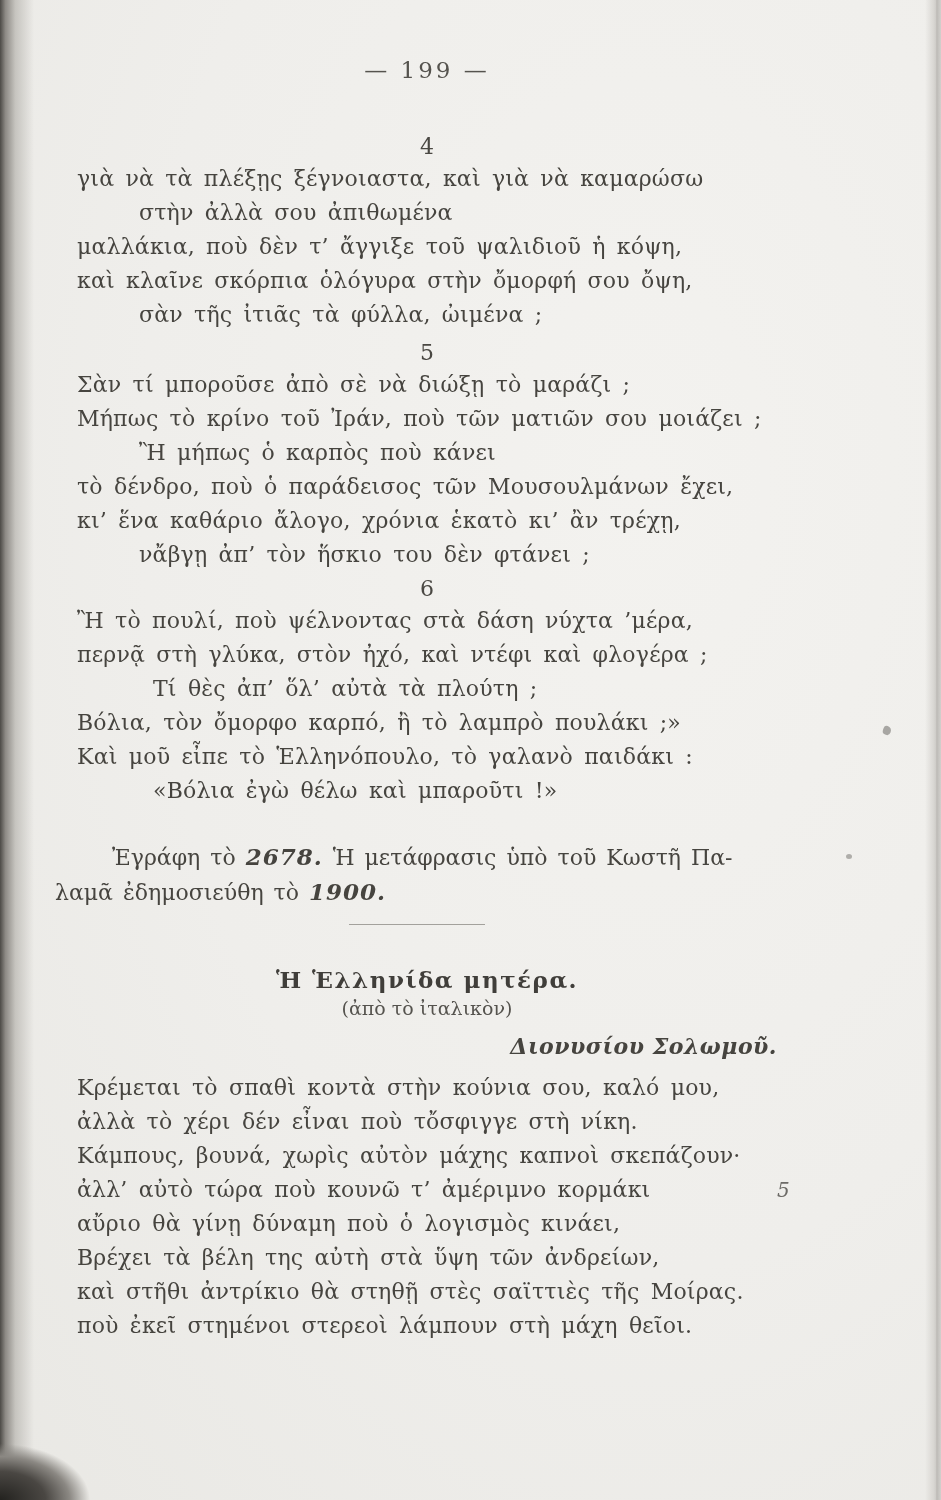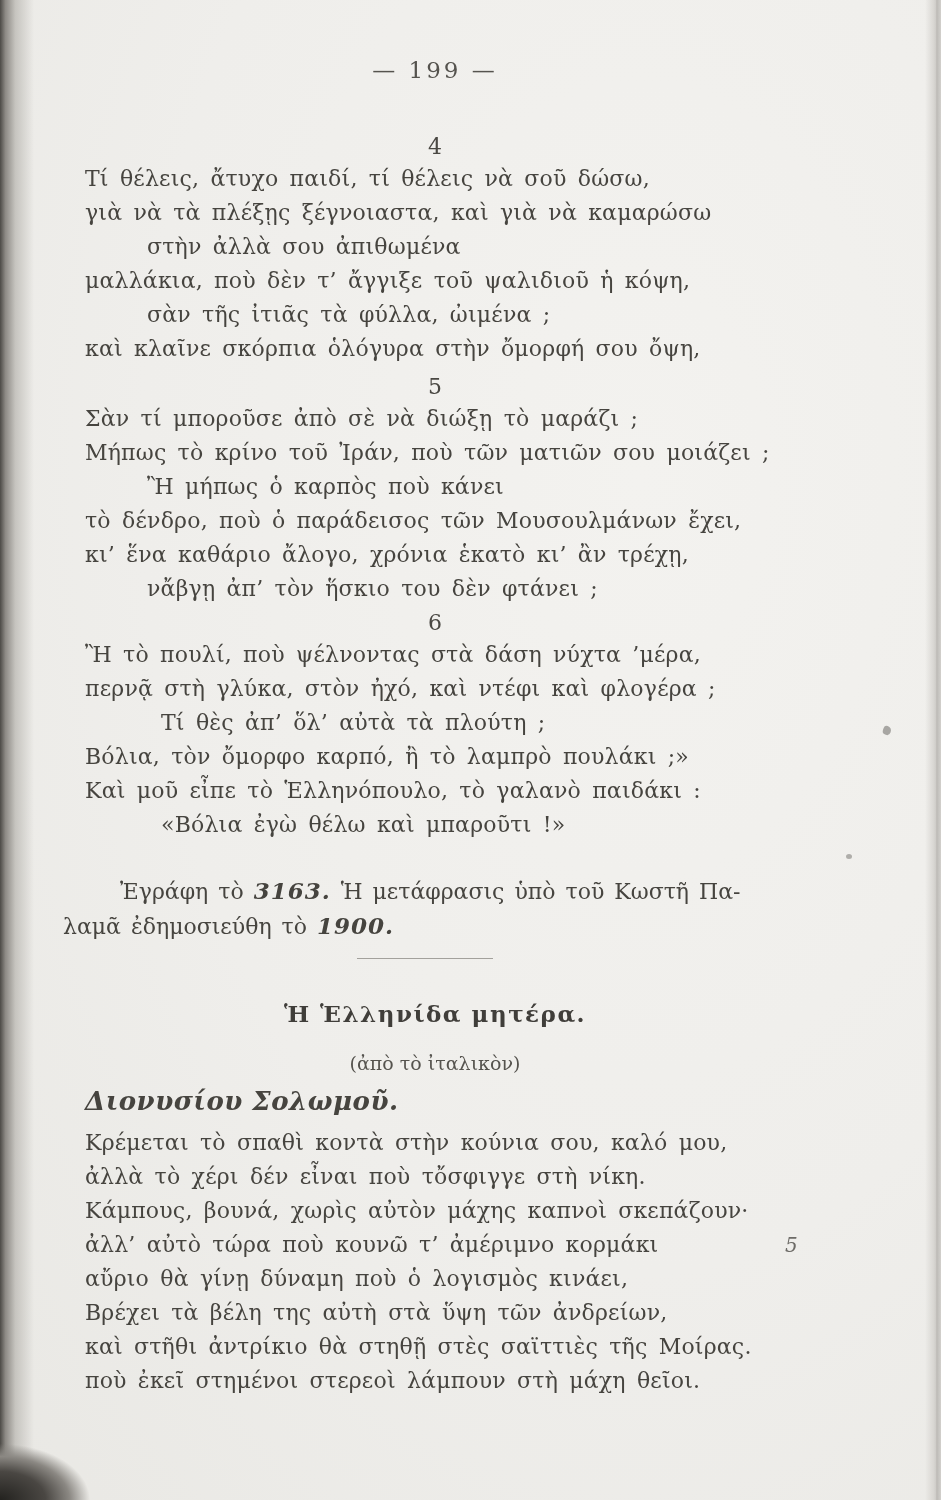--- a/index.html
+++ b/index.html
@@ -10,84 +10,83 @@
     color:#46443f;
   }
   .edge-left{position:absolute;left:0;top:0;width:34px;height:100%;
     background:linear-gradient(to right,#4c4a46 0%,#8d8a85 16%,#c6c4bf 45%,rgba(238,237,233,0) 100%);}
   .corner-bl{position:absolute;left:0;bottom:0;width:130px;height:80px;
     background:radial-gradient(ellipse 120px 75px at 0% 100%, #23221f 0%, #4a4743 38%, #8b8883 58%, rgba(238,237,233,0) 75%);}
   .edge-right{position:absolute;right:0;top:0;width:16px;height:100%;
     background:linear-gradient(to right,rgba(0,0,0,0) 0%,#d8d6d2 55%,#c4c2be 82%,#d2d0cc 100%);}
   .edge-right-line{position:absolute;right:3px;top:0;width:2px;height:100%;background:#bdbbb7;opacity:.7;}
 
-  .textcol{position:absolute;left:85px;top:0;width:770px;}
+  .textcol{position:absolute;left:77px;top:0;width:770px;}
   .center-wrap{width:700px;text-align:center;}
 
   .pagenum{padding-top:54px;line-height:32px;font-size:23px;letter-spacing:3px;color:#55534e;}
   .stanza-num{line-height:30px;font-size:22px;color:#4a4843;}
   #h4{margin-top:46px;}
   #h5{margin-top:6px;}
   #h6{margin-top:2px;}
 
   .line{line-height:34px;font-size:22px;white-space:nowrap;word-spacing:4px;letter-spacing:.2px;}
   .indent{padding-left:62px;}
   .indent2{padding-left:76px;}
 
   .note{margin-top:32px;margin-left:-22px;line-height:34px;font-size:22px;word-spacing:3px;}
   .note .nl1{padding-left:57px;}
   .year{font-weight:bold;font-style:italic;font-size:23px;letter-spacing:1px;}
 
   .divider{margin-top:14px;margin-left:272px;width:136px;height:1px;background:#a3a19c;}
 
   .title{margin-top:40px;line-height:30px;font-size:23px;font-weight:bold;letter-spacing:1.5px;color:#403e3a;}
-  .subtitle{margin-top:21px;line-height:26px;font-size:19px;color:#55534e;}
-  .author{margin-top:10px;width:700px;text-align:left;padding-right:62px;line-height:30px;
-    font-size:26px;font-weight:bold;font-style:italic;letter-spacing:.5px;}
+  .subtitle{margin-top:0;line-height:26px;font-size:19px;color:#55534e;}
+  .author{margin-top:10px;width:700px;text-align:right;padding-right:62px;line-height:30px;
+    font-size:22px;font-weight:bold;font-style:italic;letter-spacing:.5px;}
 
   .poem2{margin-top:10px;}
   .l-rel{position:relative;}
   .margin-num{position:absolute;left:700px;top:0;font-style:italic;font-size:20px;color:#6d6b67;}
 
   .speck1{position:absolute;left:883px;top:726px;width:8px;height:9px;background:#8f8d89;border-radius:40% 60% 50% 50%;transform:rotate(20deg);opacity:.75;}
   .speck2{position:absolute;left:846px;top:854px;width:6px;height:5px;background:#93918d;border-radius:50%;opacity:.7;}
 </style>
 </head>
 <body>
 
 <div class="textcol">
 
   <div class="pagenum center-wrap">— 199 —</div>
 
   <div id="h4" class="stanza-num center-wrap">4</div>
-  <div class="line">Τί θέλεις, ἄτυχο παιδί, τί θέλεις νὰ σοῦ δώσω,</div>
   <div class="line">γιὰ νὰ τὰ πλέξῃς ξέγνοιαστα, καὶ γιὰ νὰ καμαρώσω</div>
   <div class="line indent">στὴν ἀλλὰ σου ἀπιθωμένα</div>
   <div class="line">μαλλάκια, ποὺ δὲν τ’ ἄγγιξε τοῦ ψαλιδιοῦ ἡ κόψη,</div>
+  <div class="line">καὶ κλαῖνε σκόρπια ὁλόγυρα στὴν ὄμορφή σου ὄψη,</div>
   <div class="line indent">σὰν τῆς ἰτιᾶς τὰ φύλλα, ὠιμένα ;</div>
-  <div class="line">καὶ κλαῖνε σκόρπια ὁλόγυρα στὴν ὄμορφή σου ὄψη,</div>
 
   <div id="h5" class="stanza-num center-wrap">5</div>
   <div class="line">Σὰν τί μποροῦσε ἀπὸ σὲ νὰ διώξῃ τὸ μαράζι ;</div>
   <div class="line">Μήπως τὸ κρίνο τοῦ Ἰράν, ποὺ τῶν ματιῶν σου μοιάζει ;</div>
   <div class="line indent">Ἢ μήπως ὁ καρπὸς ποὺ κάνει</div>
   <div class="line">τὸ δένδρο, ποὺ ὁ παράδεισος τῶν Μουσουλμάνων ἔχει,</div>
   <div class="line">κι’ ἕνα καθάριο ἄλογο, χρόνια ἑκατὸ κι’ ἂν τρέχῃ,</div>
   <div class="line indent">νἄβγῃ ἀπ’ τὸν ἥσκιο του δὲν φτάνει ;</div>
 
   <div id="h6" class="stanza-num center-wrap">6</div>
   <div class="line">Ἢ τὸ πουλί, ποὺ ψέλνοντας στὰ δάση νύχτα ’μέρα,</div>
   <div class="line">περνᾷ στὴ γλύκα, στὸν ἠχό, καὶ ντέφι καὶ φλογέρα ;</div>
   <div class="line indent2">Τί θὲς ἀπ’ ὅλ’ αὐτὰ τὰ πλούτη ;</div>
   <div class="line">Βόλια, τὸν ὄμορφο καρπό, ἢ τὸ λαμπρὸ πουλάκι ;»</div>
   <div class="line">Καὶ μοῦ εἶπε τὸ Ἑλληνόπουλο, τὸ γαλανὸ παιδάκι :</div>
   <div class="line indent2">«Βόλια ἐγὼ θέλω καὶ μπαροῦτι !»</div>
 
   <div class="note">
-    <div class="nl1"><span>Ἐγράφη τὸ </span><span class="year">3163.</span><span> Ἡ μετάφρασις ὑπὸ τοῦ Κωστῆ Πα-</span></div>
+    <div class="nl1"><span>Ἐγράφη τὸ </span><span class="year">2678.</span><span> Ἡ μετάφρασις ὑπὸ τοῦ Κωστῆ Πα-</span></div>
     <div><span>λαμᾶ ἐδημοσιεύθη τὸ </span><span class="year">1900.</span></div>
   </div>
 
   <div class="divider"></div>
 
   <div class="title center-wrap">Ἡ Ἑλληνίδα μητέρα.</div>
   <div class="subtitle center-wrap">(ἀπὸ τὸ ἰταλικὸν)</div>
   <div class="author">Διονυσίου Σολωμοῦ.</div>
 
   <div class="poem2">

